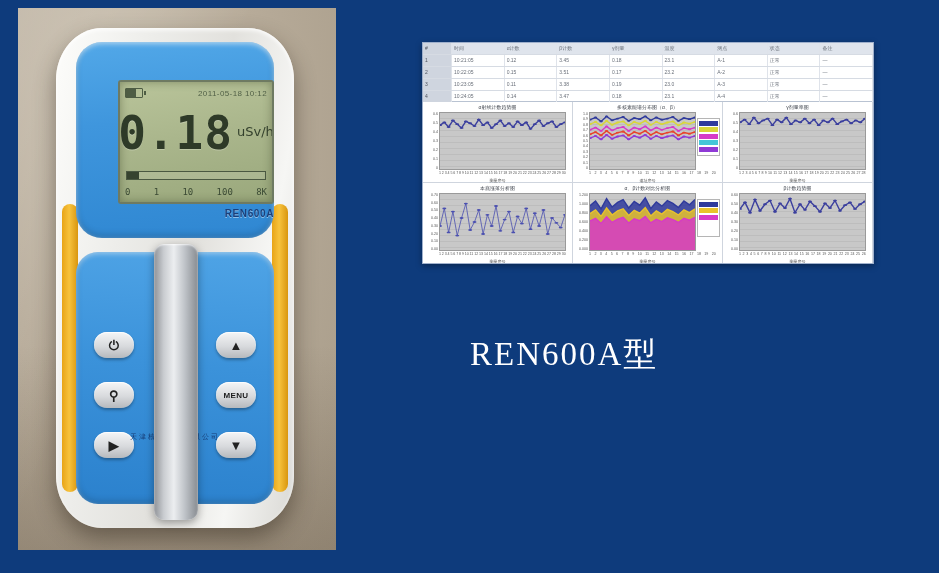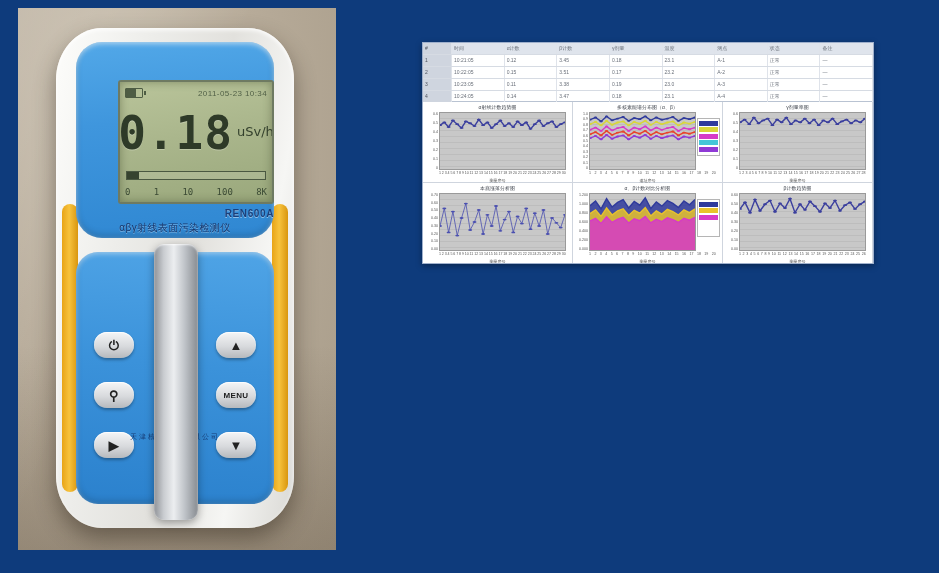--- a/index.html
+++ b/index.html
@@ -204,40 +204,39 @@
     <div class="device">
       <div class="shell"></div>
       <div class="grip left"></div>
       <div class="grip right"></div>
 
       <div class="shell-inner-top">
 
         <div class="lcd">
           <div class="lcd-top">
             <span class="batt"></span>
-            <span>2011-05-23 10:34</span>
+            <span>2011-05-18 10:12</span>
           </div>
           <div class="lcd-value">
             <span class="big-num">0.18</span>
             <span class="unit">uSv/h</span>
           </div>
           <div class="lcd-bar">
             <div class="fill" style="width: 9%;"></div>
           </div>
           <div class="lcd-scale">
               <span>0</span>
               <span>1</span>
               <span>10</span>
               <span>100</span>
               <span>8K</span>
             </div>
         </div>
 
         <div class="model-label">REN600A</div>
-        <div class="model-sub">αβγ射线表面污染检测仪</div>
       </div>
 
       <div class="shell-inner-bot"></div>
 
       <div class="keys">
           <div class="key col-l row1">
             <span class="glyph">⏻</span>
           </div>
           <div class="key col-l row2">
             <span class="glyph">⚲</span>
@@ -826,14 +825,15 @@
             <span>23</span>
             <span>24</span>
             <span>25</span>
             <span>26</span>
           </div>
           <div class="xlabel">测量序号</div>
         </div>
       </div>
   </div>
 
+  <div class="title-main">REN600A型</div>
 
 </div>
 
 </body></html>

